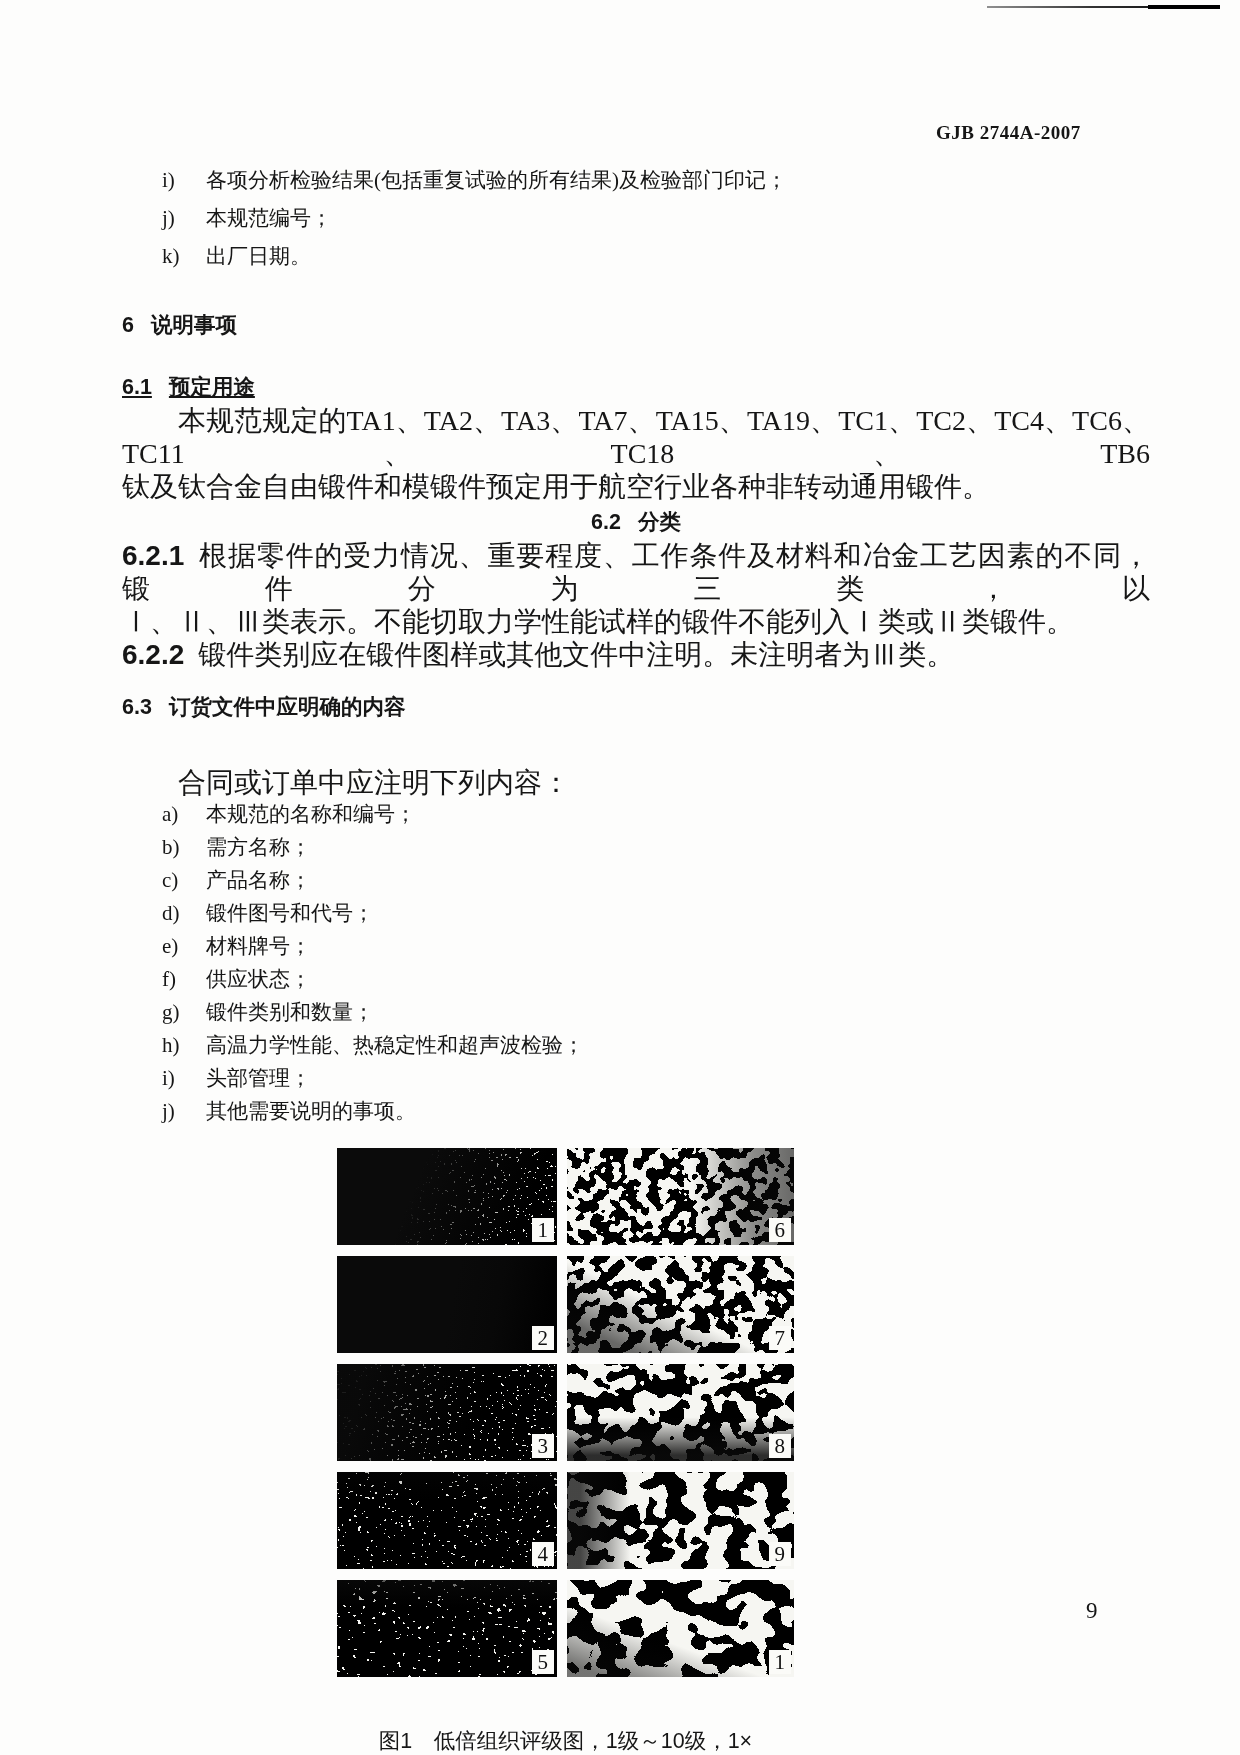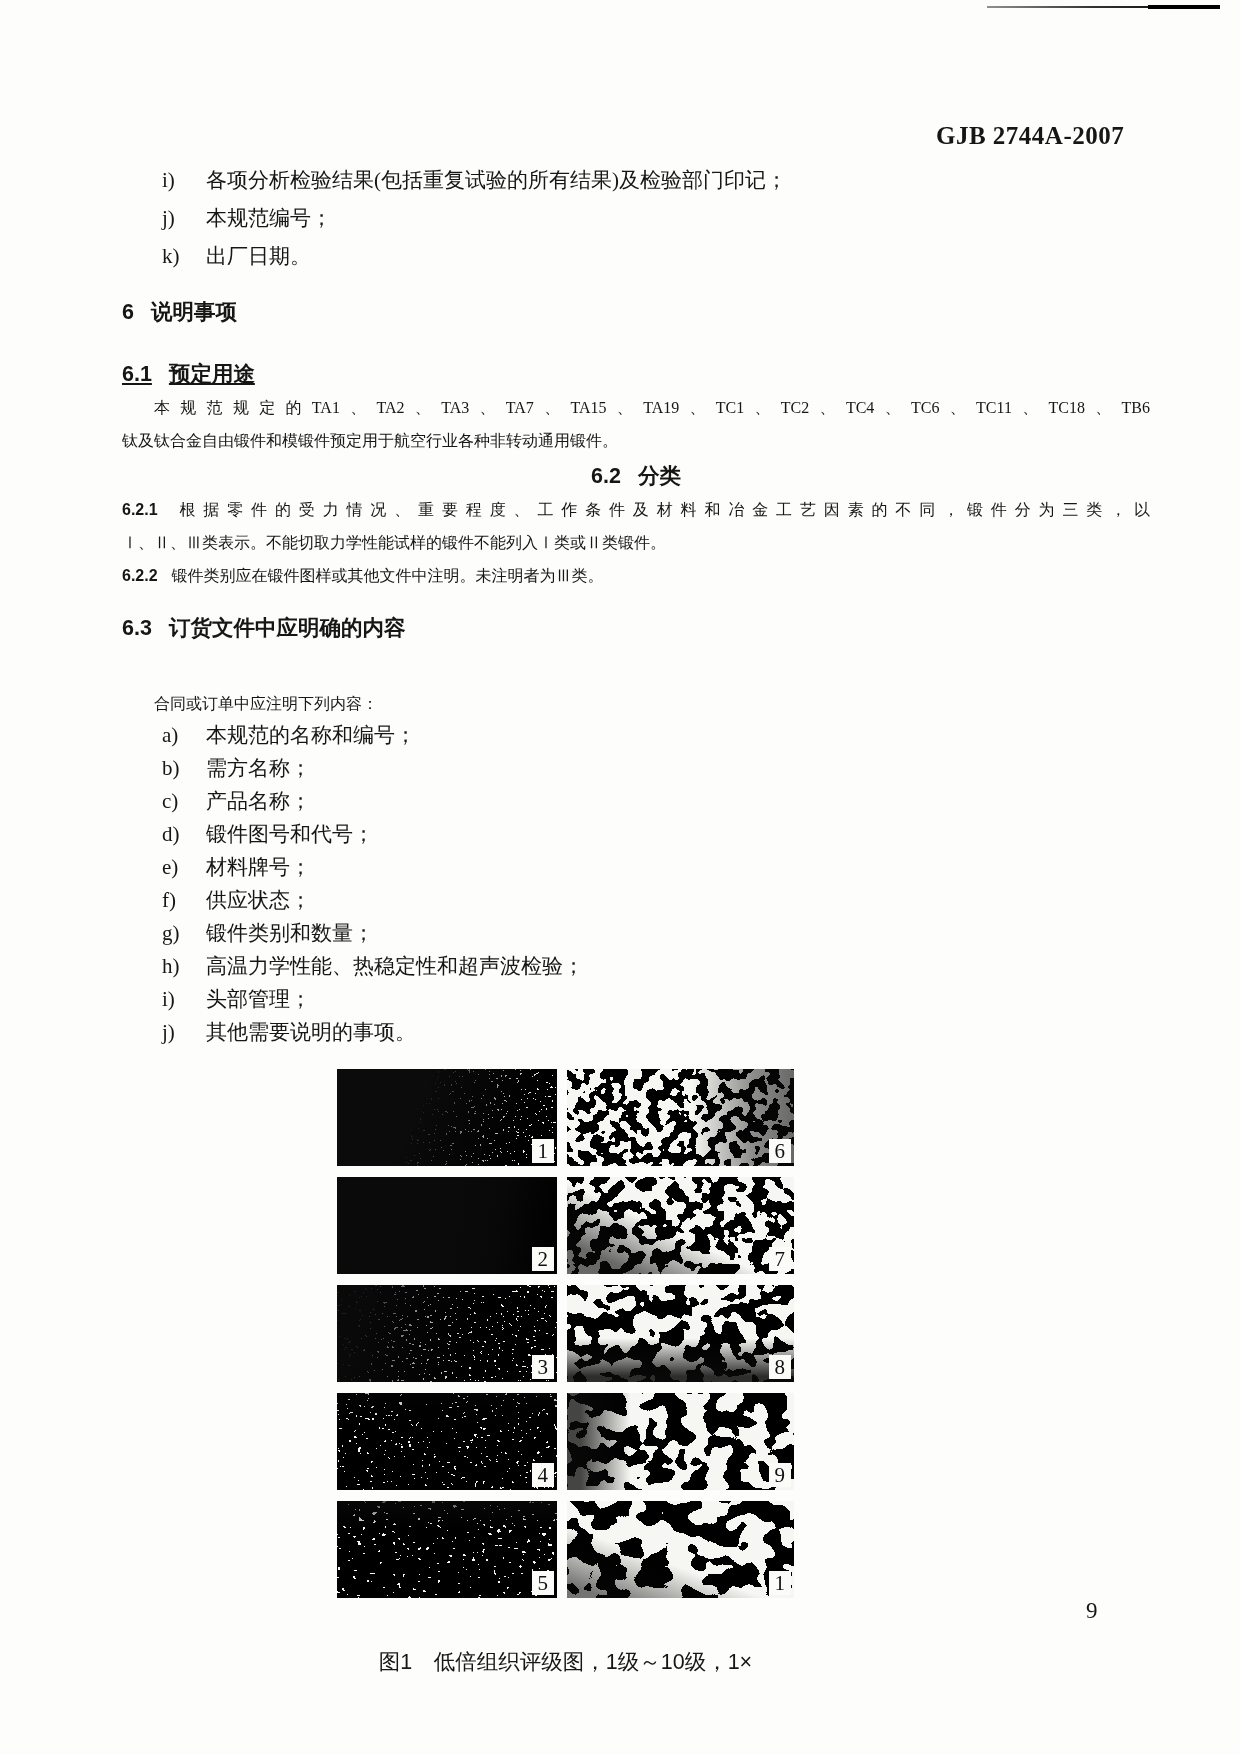--- a/index.html
+++ b/index.html
@@ -5,39 +5,39 @@
   html,body{margin:0;padding:0;background:#e8e8e8;}
   .page{
     position:relative;width:1240px;height:1755px;margin:0 auto;
     background:#fdfdfc;color:#161616;overflow:hidden;
     font-family:"Liberation Serif",serif;
   }
   
   .header-rule{position:absolute;top:6px;left:987px;width:233px;height:2px;
     background:linear-gradient(to right,#909090,#333 45%,#000);}
   .header-rule::after{content:"";position:absolute;right:0;top:-1px;width:72px;height:4px;background:#000;}
-  .doc-code{position:absolute;top:122px;left:936px;font-weight:bold;font-size:25px;letter-spacing:.5px;}
+  .doc-code{position:absolute;top:122px;left:936px;font-weight:bold;font-size:19px;letter-spacing:.5px;}
 
   .content{position:absolute;left:122px;top:0;width:1028px;}
 
   .list-item{display:flex;margin-left:40px;font-size:21px;}
   .intro-list{padding-top:161px;}
   .intro-list .list-item{line-height:38px;}
   .order-list .list-item{line-height:33px;}
   .li-label{flex:none;width:44px;}
   .li-text{flex:1;}
 
   .heading{font-family:"Liberation Sans",sans-serif;font-weight:bold;font-size:21.5px;line-height:34px;margin-top:20px;}
   .h-num{margin-right:17px;}
-  .h6{margin-top:20px;}
+  .h6{margin-top:33px;}
   .h61{margin-top:28px;text-decoration:underline;}
   .h62{margin-top:2px;text-align:center;}
   .h63{line-height:32px;}
 
-  .para{font-size:16px;line-height:33px;text-align:justify;}
+  .para{font-size:28px;line-height:33px;text-align:justify;}
   .indent{text-indent:2em;}
   .spread{text-align:justify;text-align-last:justify;}
   .clause-num{font-family:"Liberation Sans",sans-serif;font-weight:bold;margin-right:14px;}
   .lead{line-height:31px;margin-top:44px;}
 
   
   .figure{margin-top:20px;margin-left:215px;width:457px;display:flex;gap:10px;}
   .fig-col{display:flex;flex-direction:column;gap:11px;}
   .col-left{width:220px;}
   .col-right{width:227px;}

